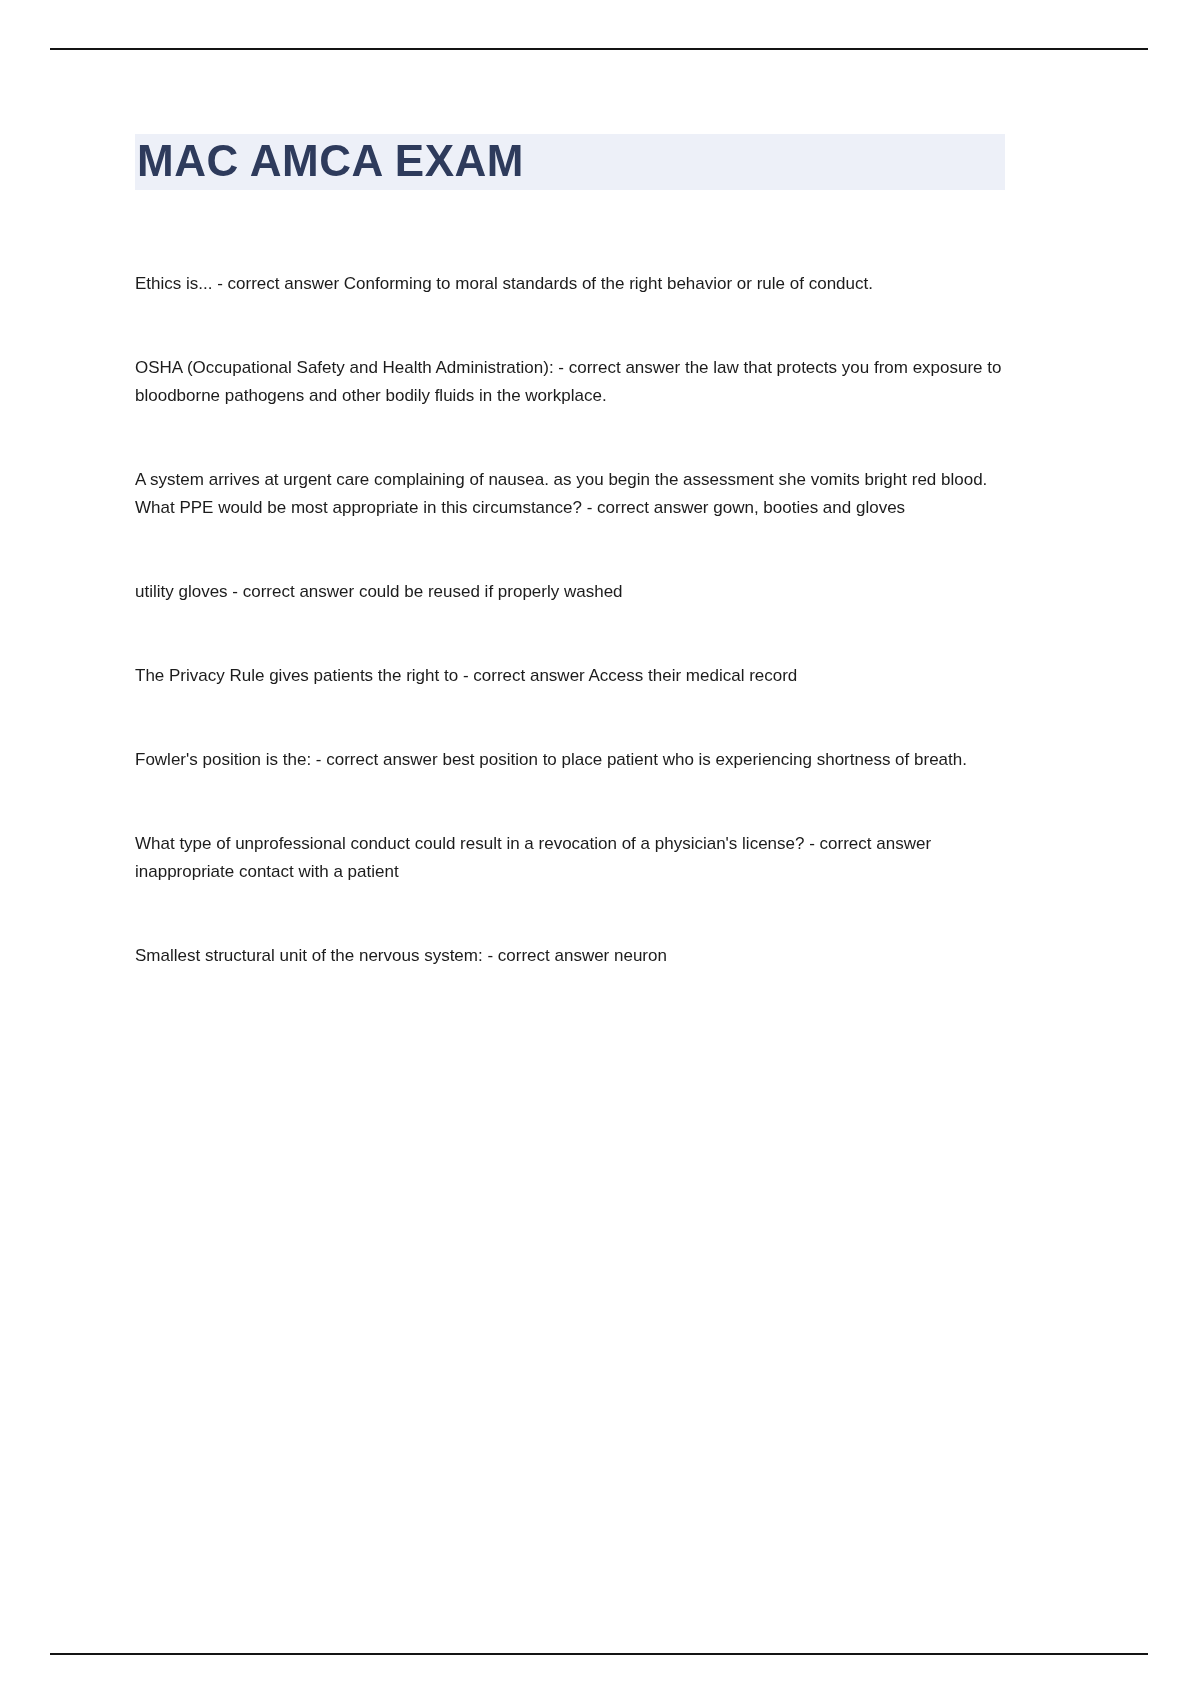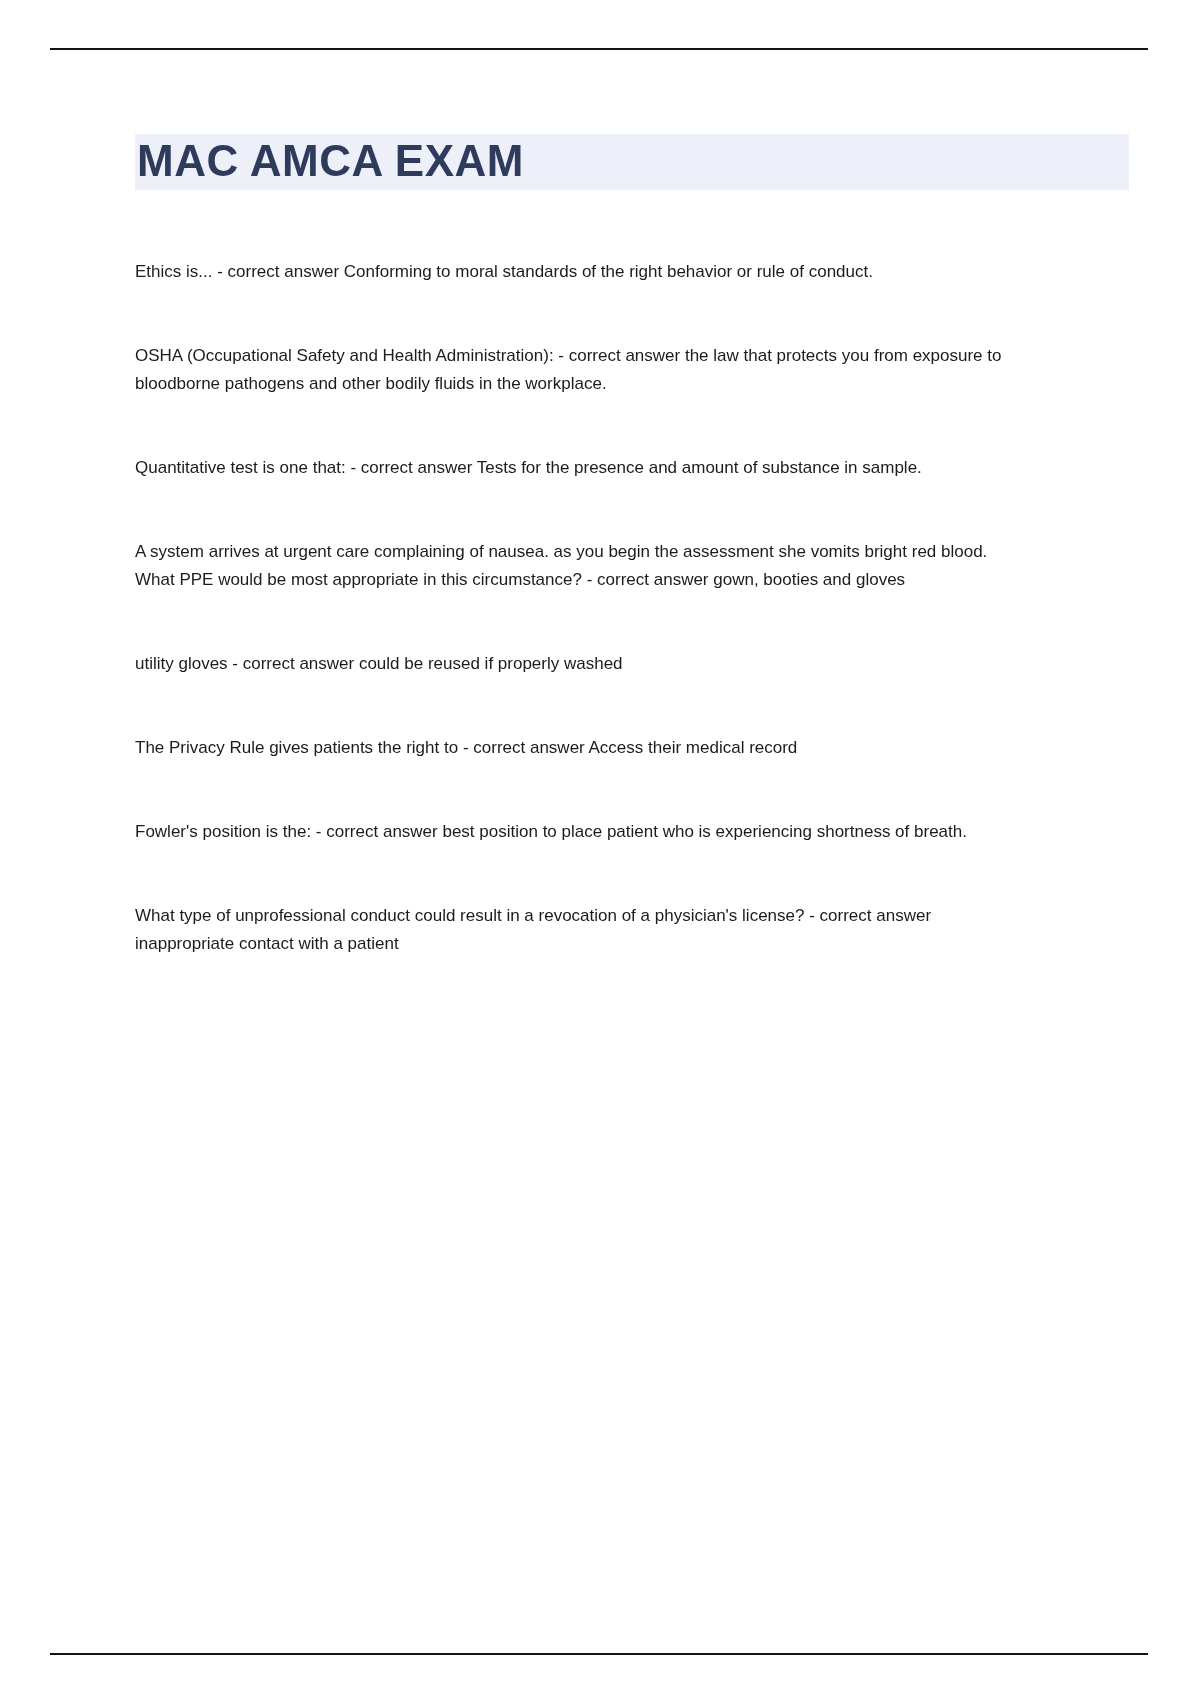--- a/index.html
+++ b/index.html
@@ -22,35 +22,35 @@
     width: 1098px;
     height: 2px;
     background: #141414;
   }
   .rule-top { top: 48px; }
   .rule-bottom { top: 1653px; }
   .title-wrap {
     position: absolute;
     left: 135px;
     top: 134px;
-    width: 994px;
+    width: 870px;
     background: #edf0f8;
     padding: 2px 8px 4px 2px;
   }
   .title {
     font-size: 44px;
     font-weight: bold;
     color: #2e3b5c;
     letter-spacing: 0.5px;
     line-height: 50px;
   }
   .content {
     position: absolute;
     left: 135px;
-    top: 258px;
+    top: 270px;
     width: 872px;
   }
   .qa {
     font-size: 17px;
     line-height: 28px;
     color: #1c1c1c;
     margin-bottom: 56px;
   }
 </style>
 </head>
@@ -60,23 +60,23 @@
 
   <div class="rule rule-top"></div>
 
   <div class="title-wrap">
     <div class="title">MAC AMCA EXAM</div>
   </div>
 
   <div class="content">
     <div class="qa">Ethics is... - correct answer Conforming to moral standards of the right behavior or rule of conduct.</div>
     <div class="qa">OSHA (Occupational Safety and Health Administration): - correct answer the law that protects you from exposure to bloodborne pathogens and other bodily fluids in the workplace.</div>
-    <div class="qa">Quantitative test is one that: - correct answer Tests for the presence and amount of substance in sample.</div>
     <div class="qa">A system arrives at urgent care complaining of nausea. as you begin the assessment she vomits bright red blood. What PPE would be most appropriate in this circumstance? - correct answer gown, booties and gloves</div>
     <div class="qa">utility gloves - correct answer could be reused if properly washed</div>
     <div class="qa">The Privacy Rule gives patients the right to - correct answer Access their medical record</div>
     <div class="qa">Fowler's position is the: - correct answer best position to place patient who is experiencing shortness of breath.</div>
     <div class="qa">What type of unprofessional conduct could result in a revocation of a physician's license? - correct answer inappropriate contact with a patient</div>
+    <div class="qa">Smallest structural unit of the nervous system: - correct answer neuron</div>
   </div>
 
   <div class="rule rule-bottom"></div>
 
 </div>
 
 </body></html>

